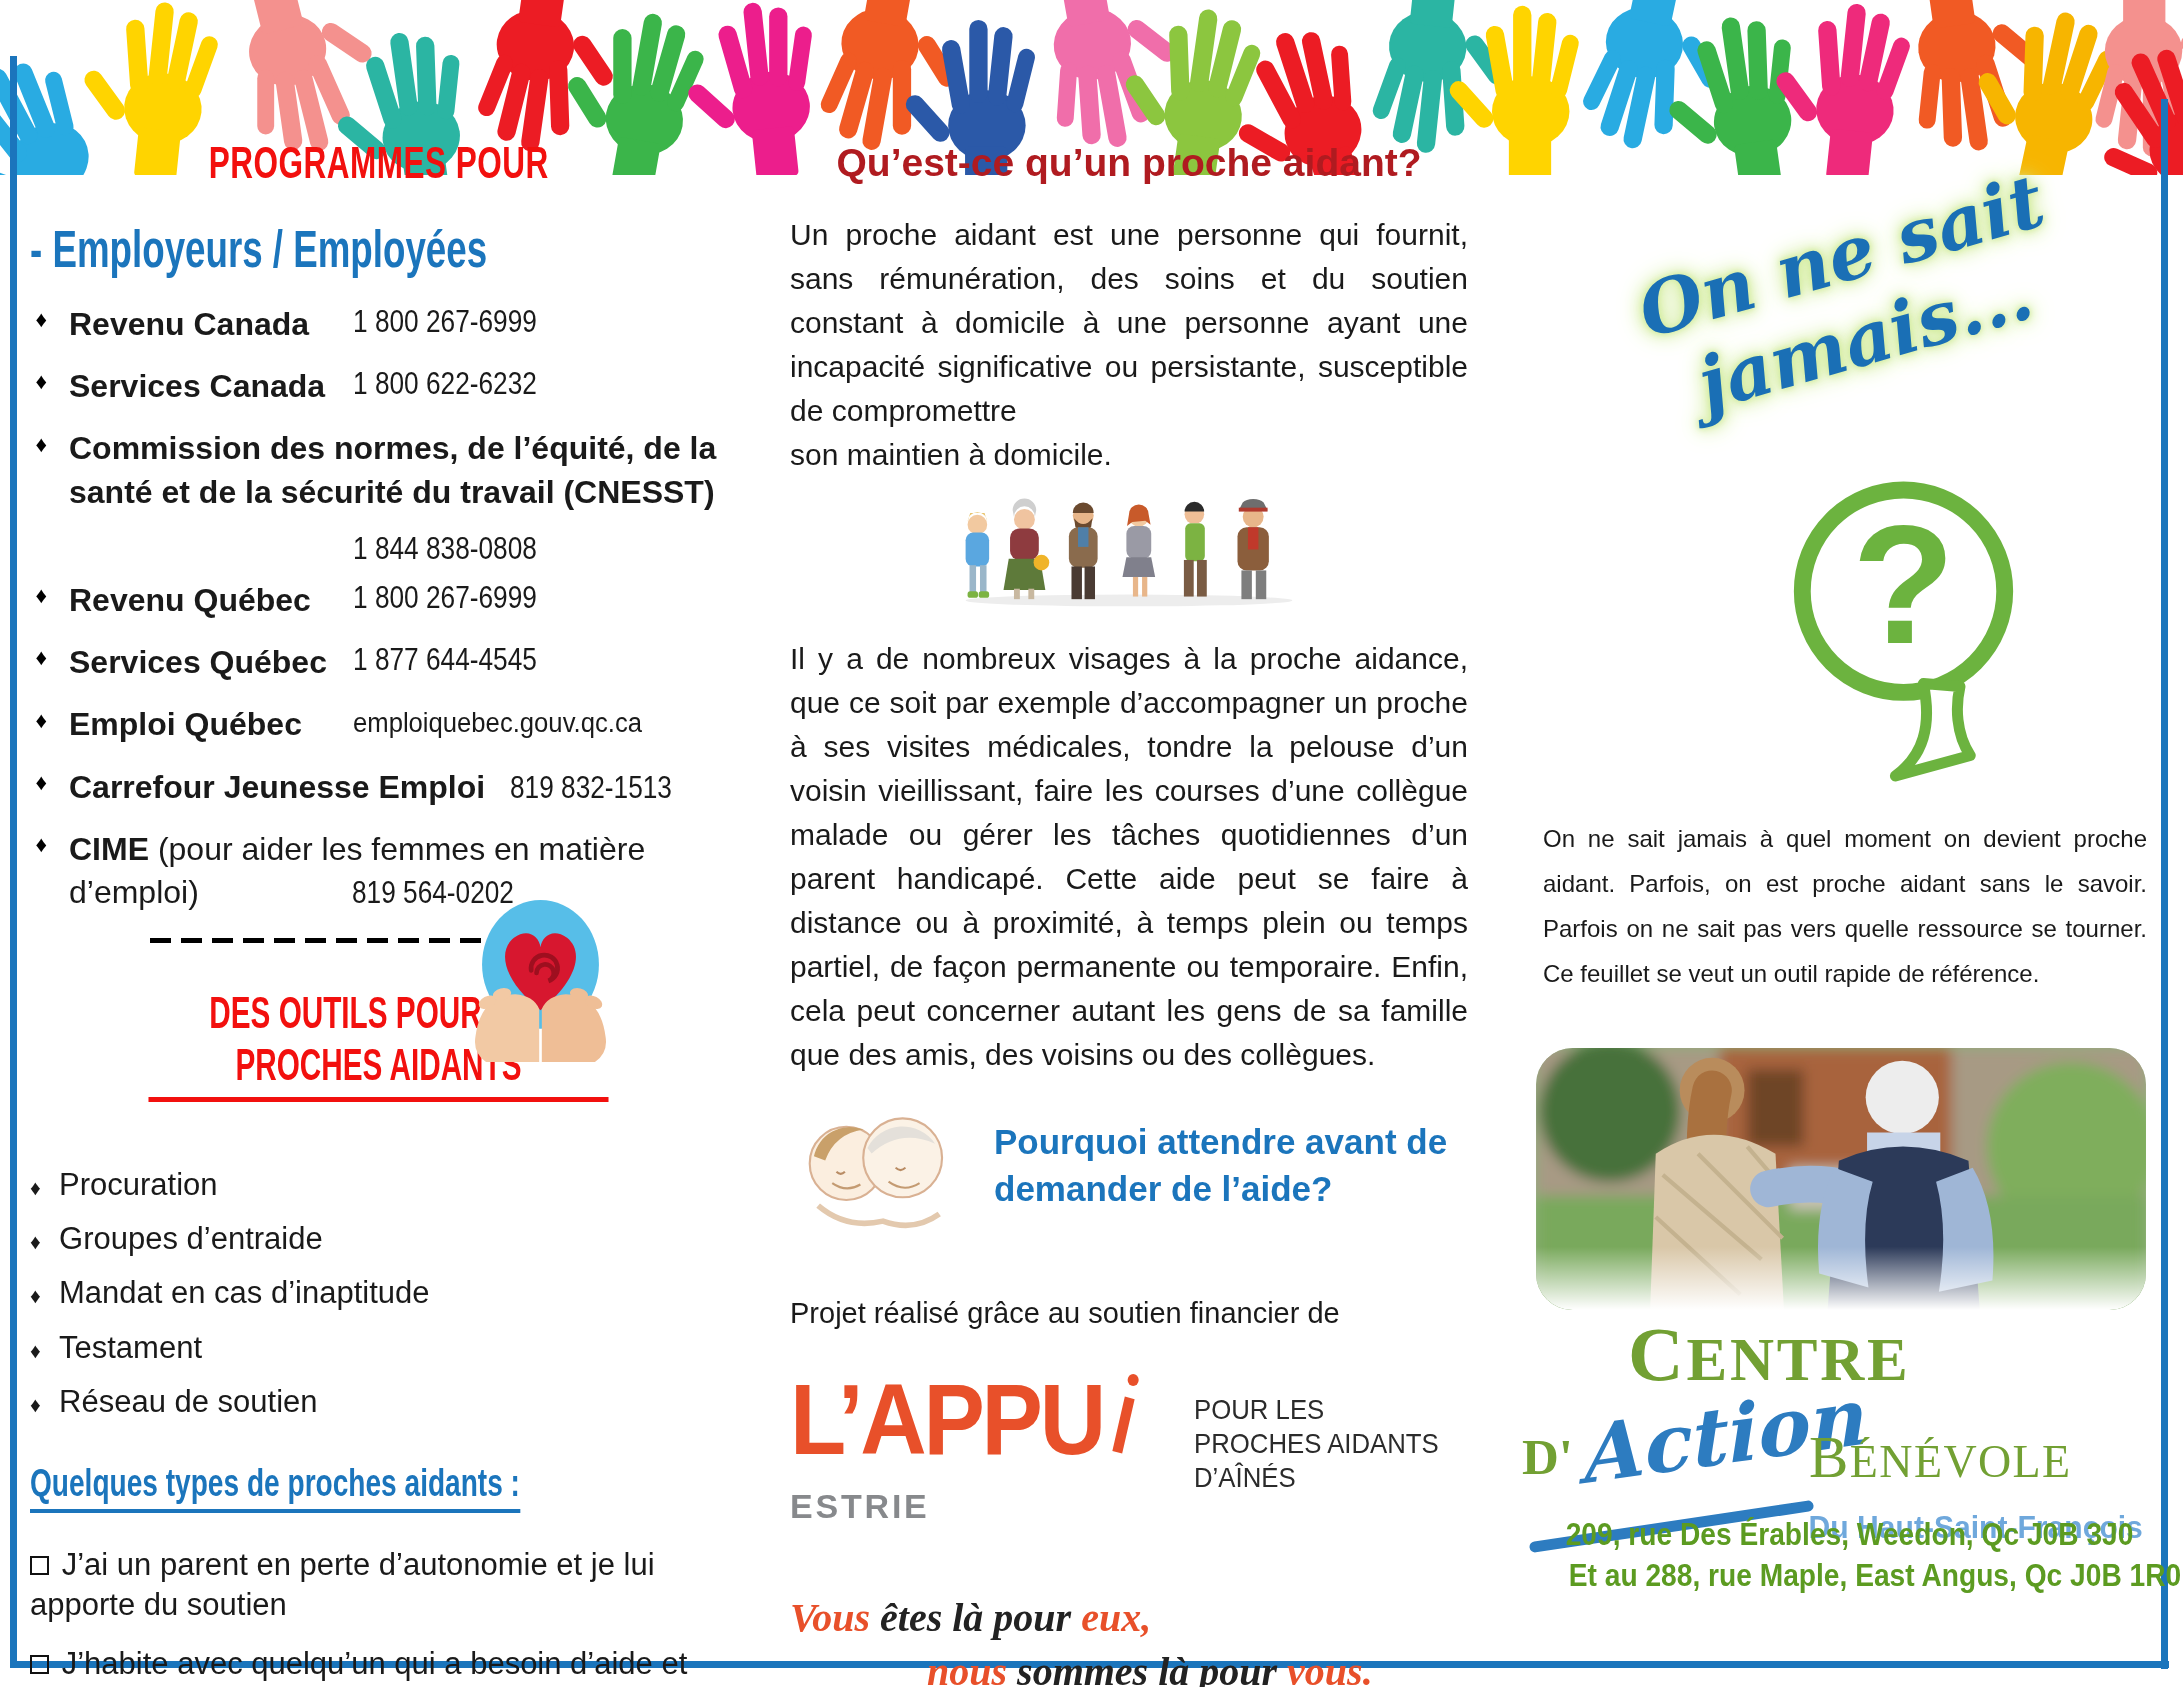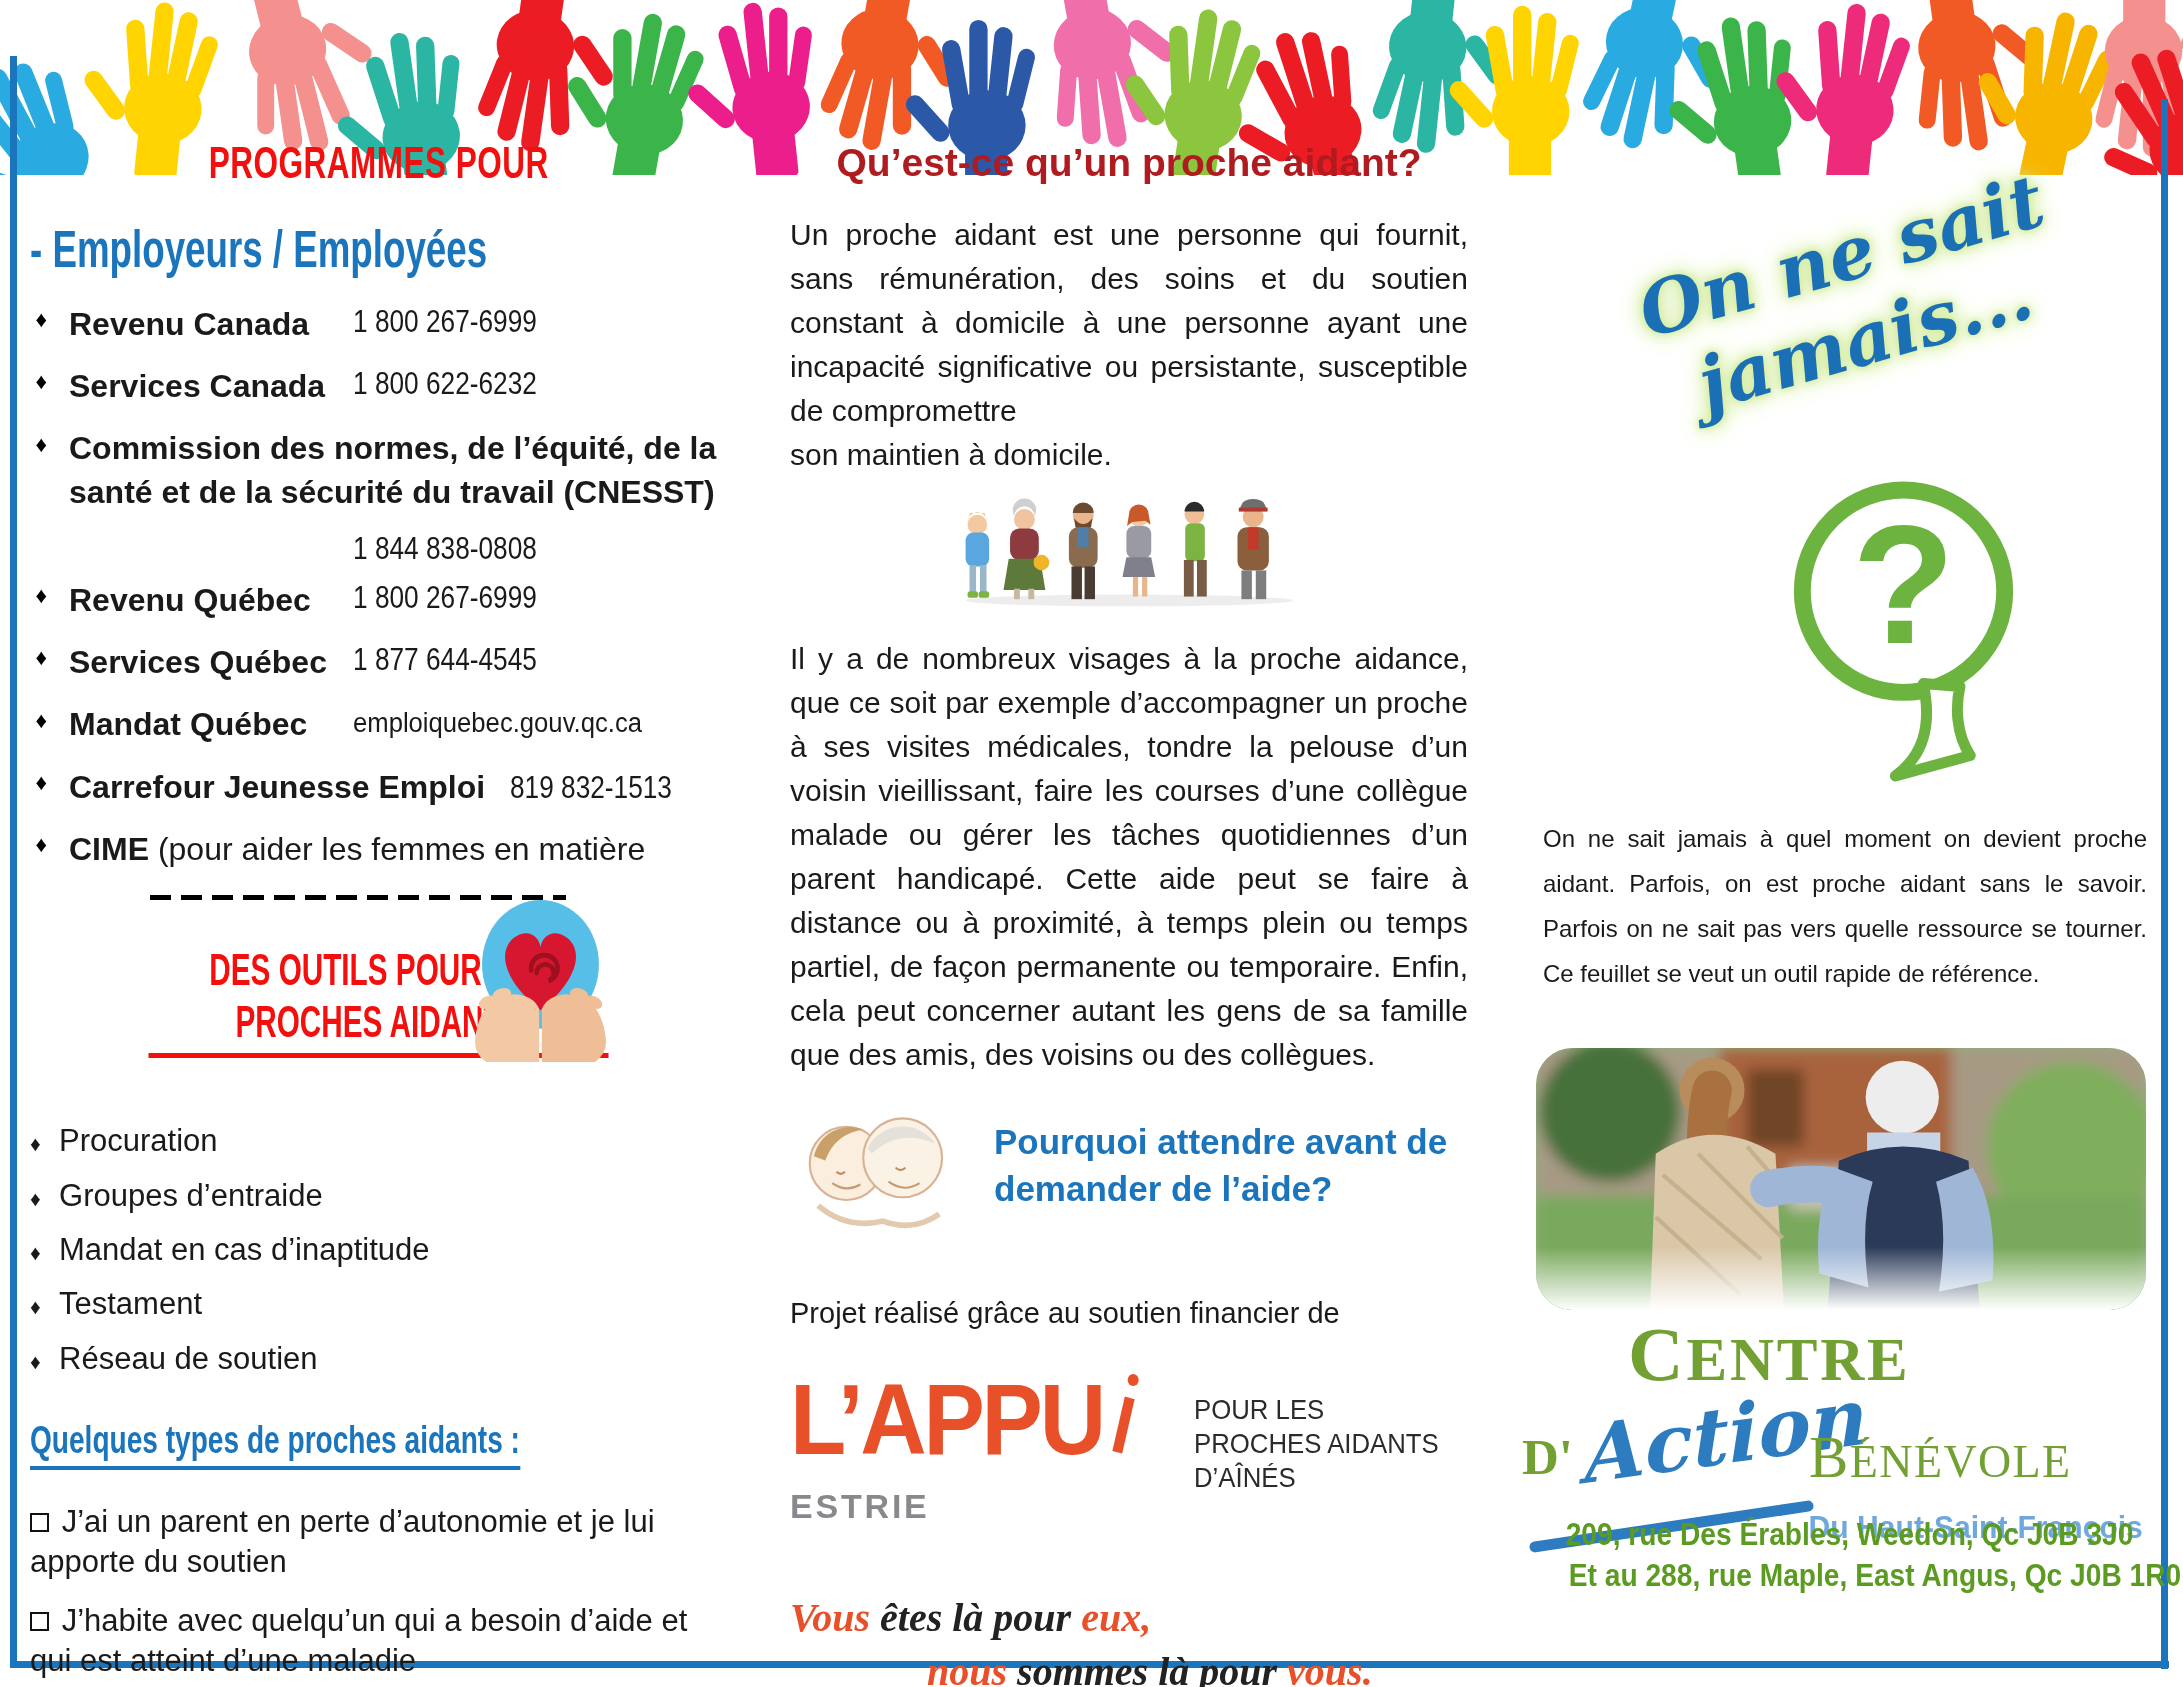--- a/index.html
+++ b/index.html
@@ -179,30 +179,31 @@
           <div class="pbody"><b class="plabel">Revenu Québec</b></div>
         </div>
         <div class="prow">
           <span class="pbullet">♦</span>
           <span class="pvalue num">1 877 644-4545</span>
           <div class="pbody"><b class="plabel">Services Québec</b></div>
         </div>
         <div class="prow">
           <span class="pbullet">♦</span>
           <span class="pvalue num small">emploiquebec.gouv.qc.ca</span>
-          <div class="pbody"><b class="plabel">Mandat Québec</b></div>
+          <div class="pbody"><b class="plabel">Emploi Québec</b></div>
         </div>
         <div class="prow">
           <span class="pbullet">♦</span>
           <div class="pbody"><b class="plabel">Carrefour Jeunesse Emploi</b><span class="pvinline num">819 832-1513</span></div>
         </div>
         <div class="prow">
           <span class="pbullet">♦</span>
           <div class="pbody">
             <div class="pline"><b>CIME</b><span> (pour aider les femmes en matière</span></div>
+            <div class="pline"><span>d’emploi)</span><span class="pvalue2 num">819 564-0202</span></div>
           </div>
         </div>
       </div>
     <div class="sep"></div>
     <div class="tools-title"><span class="u cond">DES OUTILS POUR LES PROCHES AIDANTS</span></div>
     <div class="tlist" id="tools-list">
         <div class="tool"><span class="pb">♦</span><span>Procuration</span></div>
         <div class="tool"><span class="pb">♦</span><span>Groupes d’entraide</span></div>
         <div class="tool"><span class="pb">♦</span><span>Mandat en cas d’inaptitude</span></div>
         <div class="tool"><span class="pb">♦</span><span>Testament</span></div>

